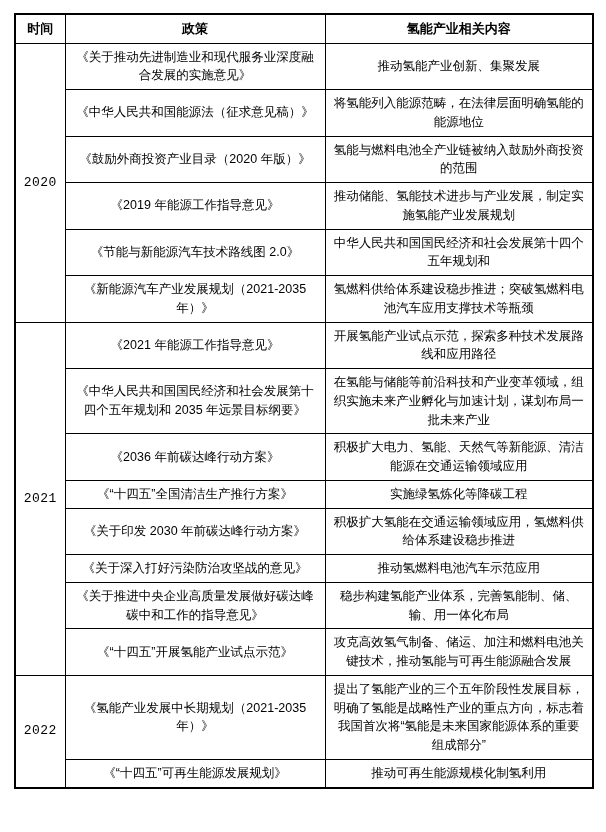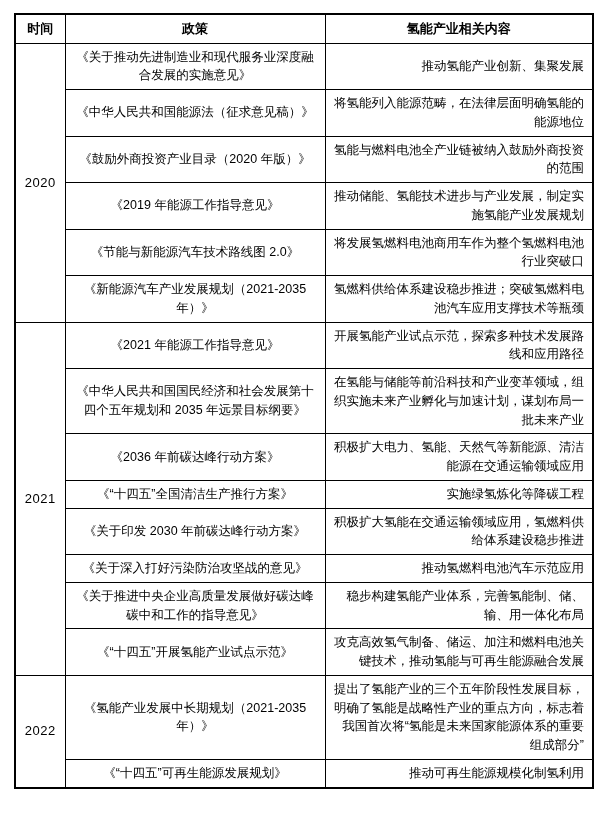--- a/index.html
+++ b/index.html
@@ -36,23 +36,24 @@
     font-weight: bold;
     text-align: center;
     padding: 4px 2px;
     font-size: 13px;
   }
   .policy-table td.year-cell {
     text-align: center;
     padding: 13px 1px;
     font-size: 13px;
     letter-spacing: 0.5px;
+    font-family: Liberation Mono, monospace;
   }
   .policy-table td.policy-cell { text-align: center; }
-  .policy-table td.content-cell { text-align: right; }
+  .policy-table td.content-cell { text-align: center; }
   col.c-time { width: 50px; }
   col.c-policy { width: 260px; }
   col.c-content { width: 268px; }
 </style>
 </head>
 <body>
 
 <div class="page">
   <table class="policy-table">
     <colgroup>
@@ -81,21 +82,21 @@
       <tr>
         <td class="policy-cell">《鼓励外商投资产业目录（2020 年版）》</td>
         <td class="content-cell">氢能与燃料电池全产业链被纳入鼓励外商投资的范围</td>
       </tr>
       <tr>
         <td class="policy-cell">《2019 年能源工作指导意见》</td>
         <td class="content-cell">推动储能、氢能技术进步与产业发展，制定实施氢能产业发展规划</td>
       </tr>
       <tr>
         <td class="policy-cell">《节能与新能源汽车技术路线图 2.0》</td>
-        <td class="content-cell">将发展氢燃料电池商用车作为整个氢燃料电池行业突破口</td>
+        <td class="content-cell">中华人民共和国国民经济和社会发展第十四个五年规划和</td>
       </tr>
       <tr>
         <td class="policy-cell">《新能源汽车产业发展规划（2021-2035 年）》</td>
         <td class="content-cell">氢燃料供给体系建设稳步推进；突破氢燃料电池汽车应用支撑技术等瓶颈</td>
       </tr>
 
       <tr>
         <td class="year-cell" rowspan="8">2021</td>
         <td class="policy-cell">《2021 年能源工作指导意见》</td>
         <td class="content-cell">开展氢能产业试点示范，探索多种技术发展路线和应用路径</td>

